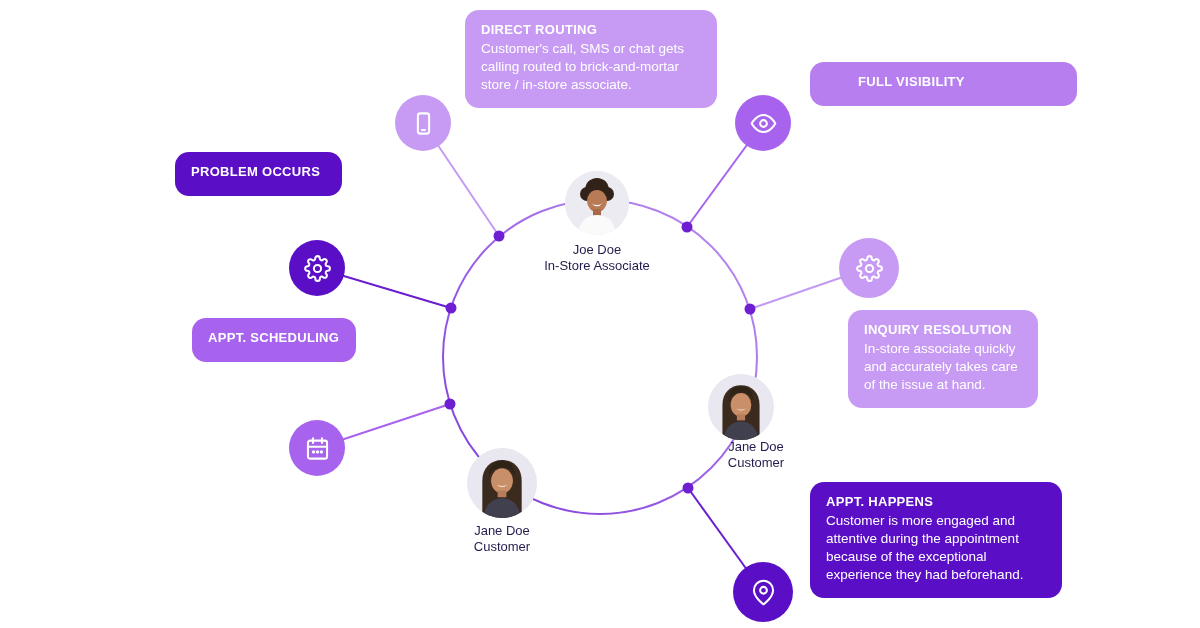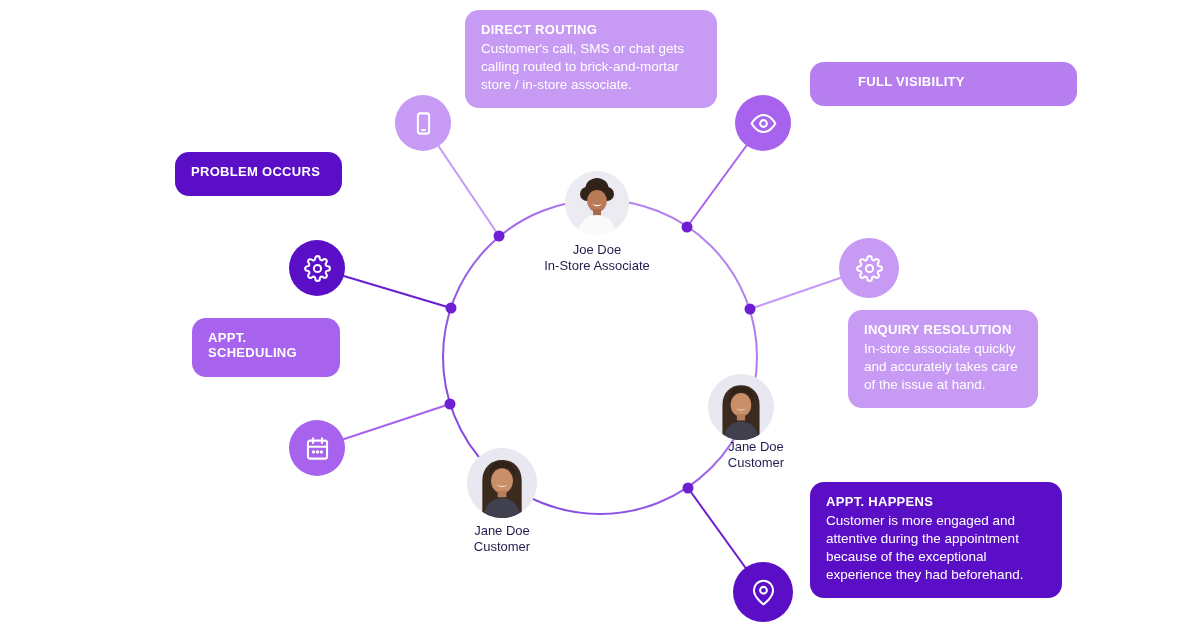--- a/index.html
+++ b/index.html
@@ -172,21 +172,21 @@
   </div>
 
   <div class="card medium-light" style="left:810px;top:62px;width:267px;padding-left:48px;">
     <div class="card-title">FULL VISIBILITY</div>
   </div>
 
   <div class="card dark" style="left:175px;top:152px;width:167px;">
     <div class="card-title">PROBLEM OCCURS</div>
   </div>
 
-  <div class="card medium" style="left:192px;top:318px;width:148px;">
+  <div class="card medium" style="left:192px;top:318px;width:164px;">
     <div class="card-title">APPT. SCHEDULING</div>
   </div>
 
   <div class="card dark" style="left:810px;top:482px;width:252px;">
     <div class="card-title">APPT.  HAPPENS</div>
     <div class="card-body">Customer is more engaged and attentive during the appointment because of the exceptional experience they had beforehand.</div>
   </div>
 
   <div class="card light" style="left:848px;top:310px;width:190px;">
     <div class="card-title">INQUIRY RESOLUTION</div>

